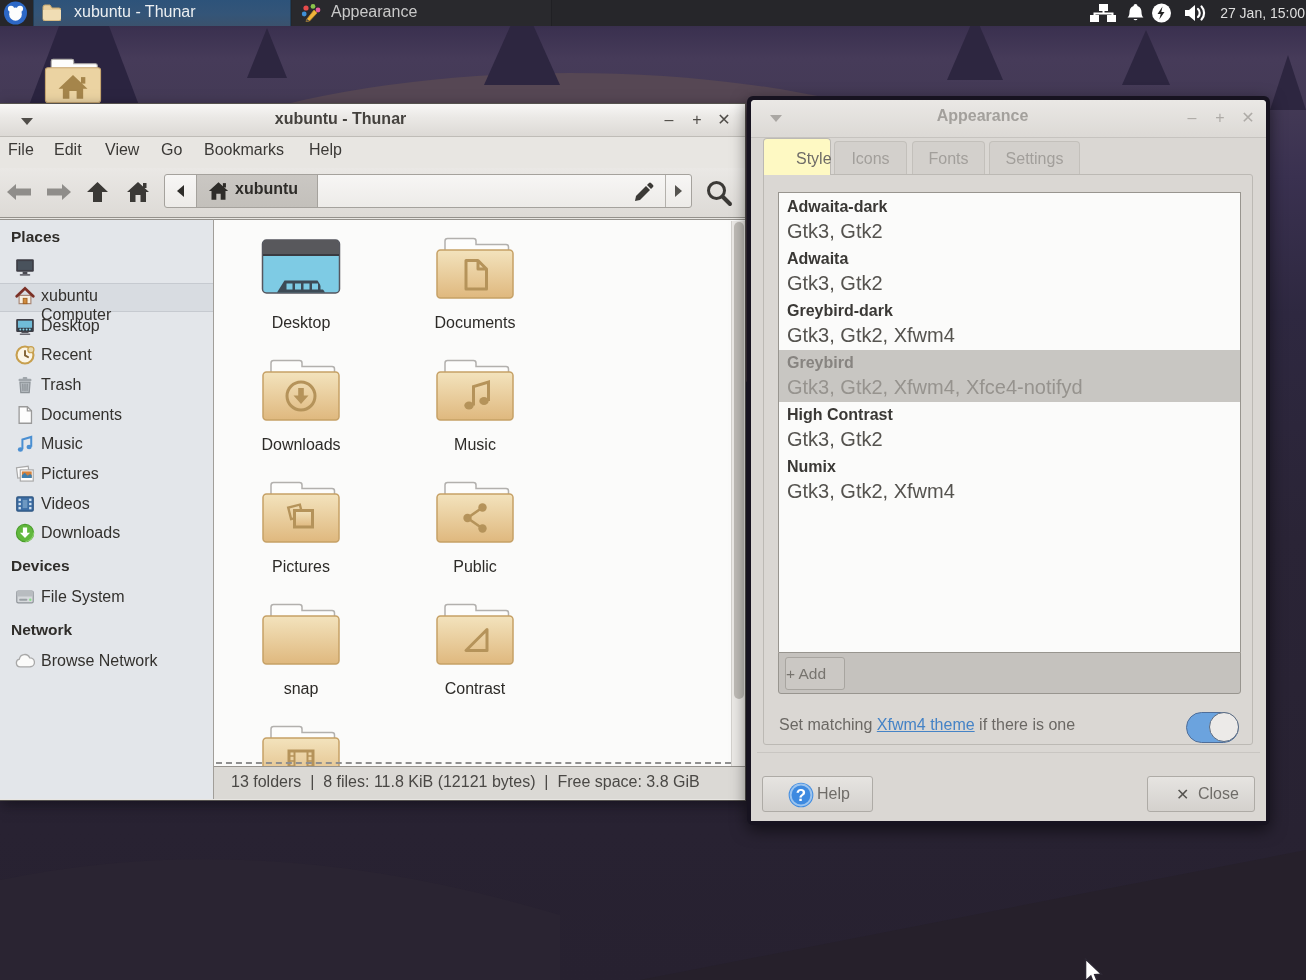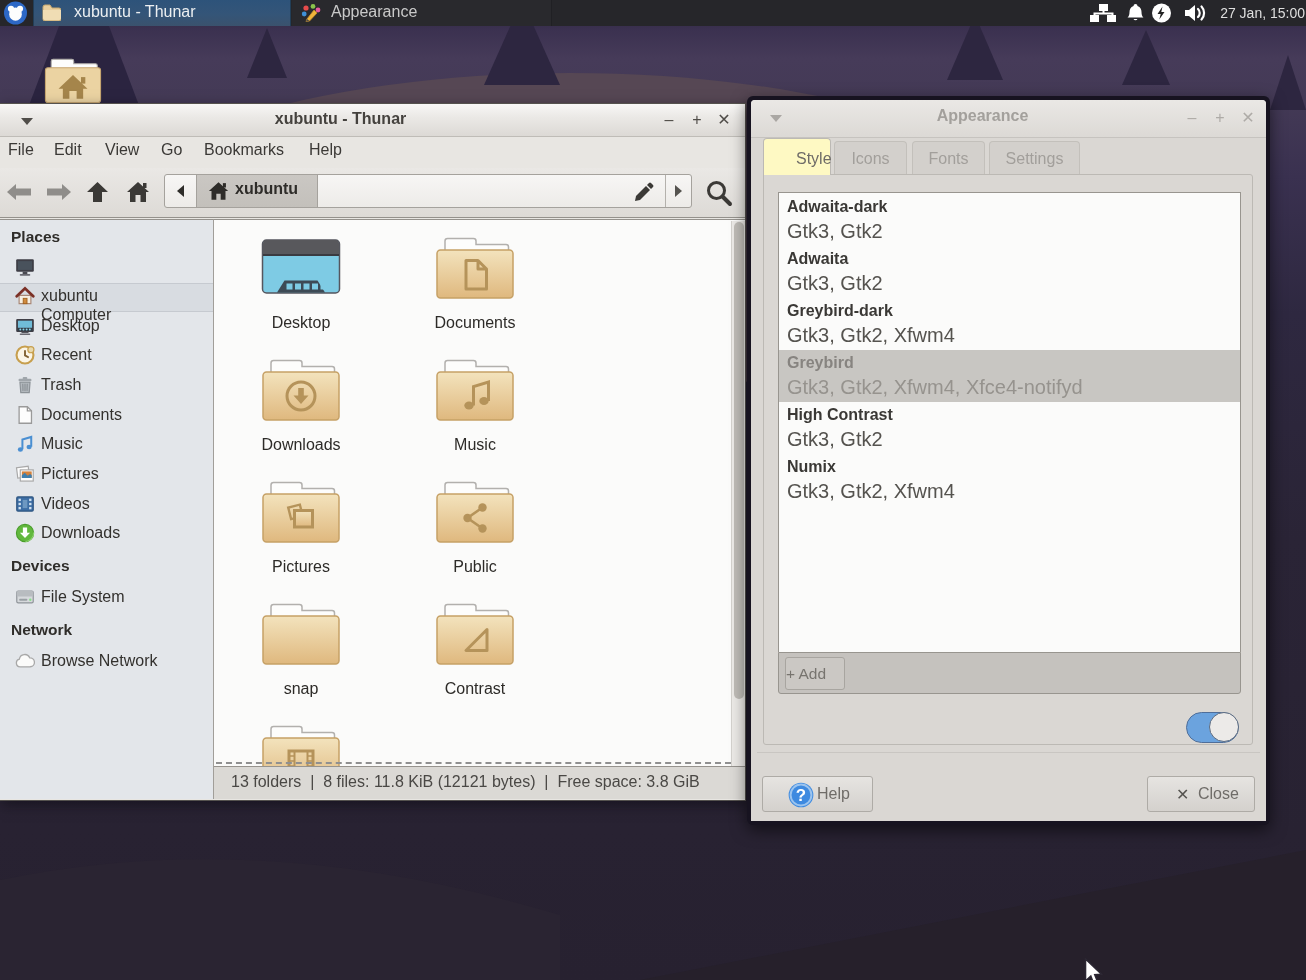--- a/index.html
+++ b/index.html
@@ -434,20 +434,21 @@
             <div class="t2">Gtk3, Gtk2</div>
           </div>
       <div class="row" style="top:261px;">
             <div class="t1">Numix</div>
             <div class="t2">Gtk3, Gtk2, Xfwm4</div>
           </div>
     </div>
     <div id="addbar">
           <div id="addbtn">+ Add</div>
         </div>
+    <div id="setrow-txt">Set matching <a>Xfwm4 theme</a> if there is one</div>
     <div id="toggle">
           <div class="knob"></div>
         </div>
   </div>
   <div id="a-sep"></div>
   <div class="dlgbtn" id="helpbtn">
     <svg style="position:absolute;left:25px;top:5px;" width="26" height="26" viewBox="0 0 20 20">
       <circle cx="10" cy="10" r="9.5" fill="#3e8ae0"></circle>
       <circle cx="10" cy="10" r="8" fill="none" stroke="#9cc4ee" stroke-width="1.5"></circle>
       <text x="10" y="14.5" font-size="13" font-weight="bold" fill="#fff" text-anchor="middle" font-family="Liberation Sans">?</text>

